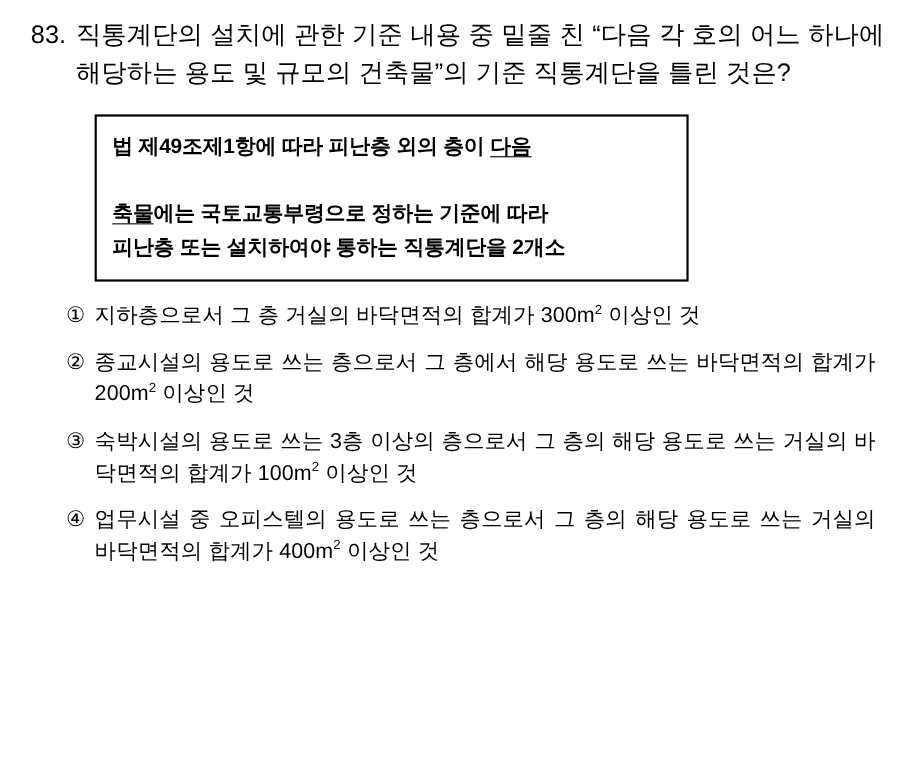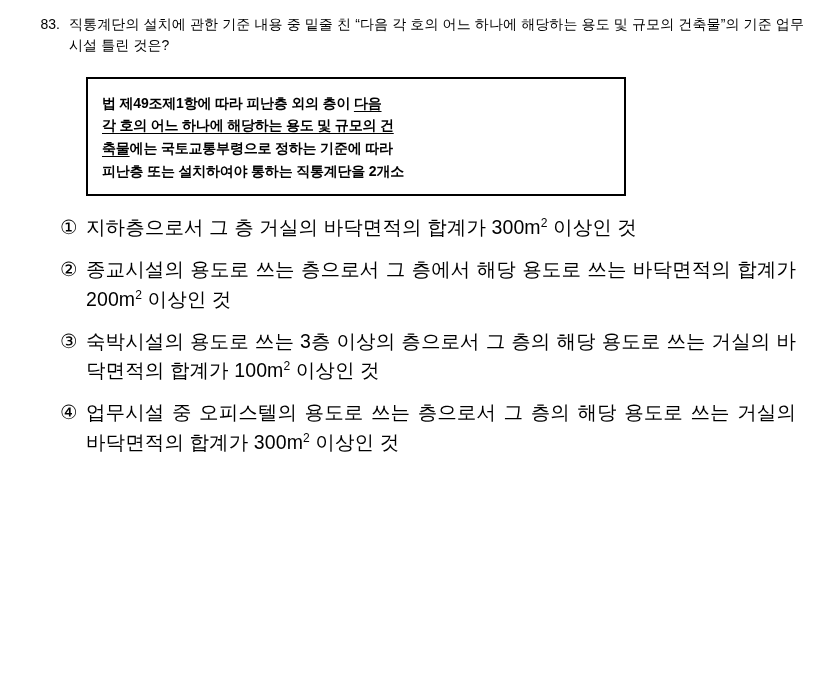--- a/index.html
+++ b/index.html
@@ -19,21 +19,21 @@
     width: 826px;
     height: 695px;
     box-sizing: border-box;
     padding: 14px 22px 0 22px;
   }
 
   
   .question {
     display: flex;
     align-items: flex-start;
-    font-size: 14px;
+    font-size: 23px;
     line-height: 1.52;
   }
   .q-number {
     flex: 0 0 auto;
     width: 38px;
     text-align: right;
     padding-right: 9px;
     white-space: nowrap;
   }
   .q-text {
@@ -43,21 +43,21 @@
     letter-spacing: 0.1px;
   }
 
   
   .law-box {
     margin: 20px 0 0 64px;
     width: 540px;
     border: 2px solid #000000;
     box-sizing: border-box;
     padding: 13px 14px 12px 14px;
-    font-size: 14px;
+    font-size: 19px;
     font-weight: bold;
     line-height: 1.62;
     letter-spacing: -0.2px;
   }
   .law-box .u {
     text-decoration: underline;
     text-underline-offset: 3px;
   }
 
   
@@ -90,26 +90,26 @@
     line-height: 0;
   }
 </style>
 </head>
 <body>
 
 <div class="page">
 
   <div class="question">
     <span class="q-number">83.</span>
-    <span class="q-text">직통계단의 설치에 관한 기준 내용 중 밑줄 친 “다음 각 호의 어느 하나에 해당하는 용도 및 규모의 건축물”의 기준 업무시설 틀린 것은?</span>
+    <span class="q-text">직통계단의 설치에 관한 기준 내용 중 밑줄 친 “다음 각 호의 어느 하나에 해당하는 용도 및 규모의 건축물”의 기준 직통계단을 틀린 것은?</span>
   </div>
 
   <div class="law-box">
     <span>법 제49조제1항에 따라 피난층 외의 층이 </span><span class="u">다음</span><br>
-    <span class="u">각 호의 어느 하나에 해당하는 용도 및 규모의 건</span><br>
+    <br>
     <span class="u">축물</span><span>에는 국토교통부령으로 정하는 기준에 따라</span><br>
     <span>피난층 또는 설치하여야 통하는 직통계단을 2개소</span><br>
   </div>
 
   <div class="choices">
 
     <div class="choice">
       <span class="choice-marker">①</span>
       <span class="choice-text"><span>지하층으로서 그 층 거실의 바닥면적의 합계가 300m</span><sup>2</sup><span> 이상인 것</span></span>
     </div>
@@ -119,18 +119,18 @@
       <span class="choice-text"><span>종교시설의 용도로 쓰는 층으로서 그 층에서 해당 용도로 쓰는 바닥면적의 합계가 200m</span><sup>2</sup><span> 이상인 것</span></span>
     </div>
 
     <div class="choice">
       <span class="choice-marker">③</span>
       <span class="choice-text"><span>숙박시설의 용도로 쓰는 3층 이상의 층으로서 그 층의 해당 용도로 쓰는 거실의 바닥면적의 합계가 100m</span><sup>2</sup><span> 이상인 것</span></span>
     </div>
 
     <div class="choice">
       <span class="choice-marker">④</span>
-      <span class="choice-text"><span>업무시설 중 오피스텔의 용도로 쓰는 층으로서 그 층의 해당 용도로 쓰는 거실의 바닥면적의 합계가 300m</span><sup>2</sup><span> 이상인 것</span></span>
+      <span class="choice-text"><span>업무시설 중 오피스텔의 용도로 쓰는 층으로서 그 층의 해당 용도로 쓰는 거실의 바닥면적의 합계가 400m</span><sup>2</sup><span> 이상인 것</span></span>
     </div>
 
   </div>
 
 </div>
 
 </body></html>

